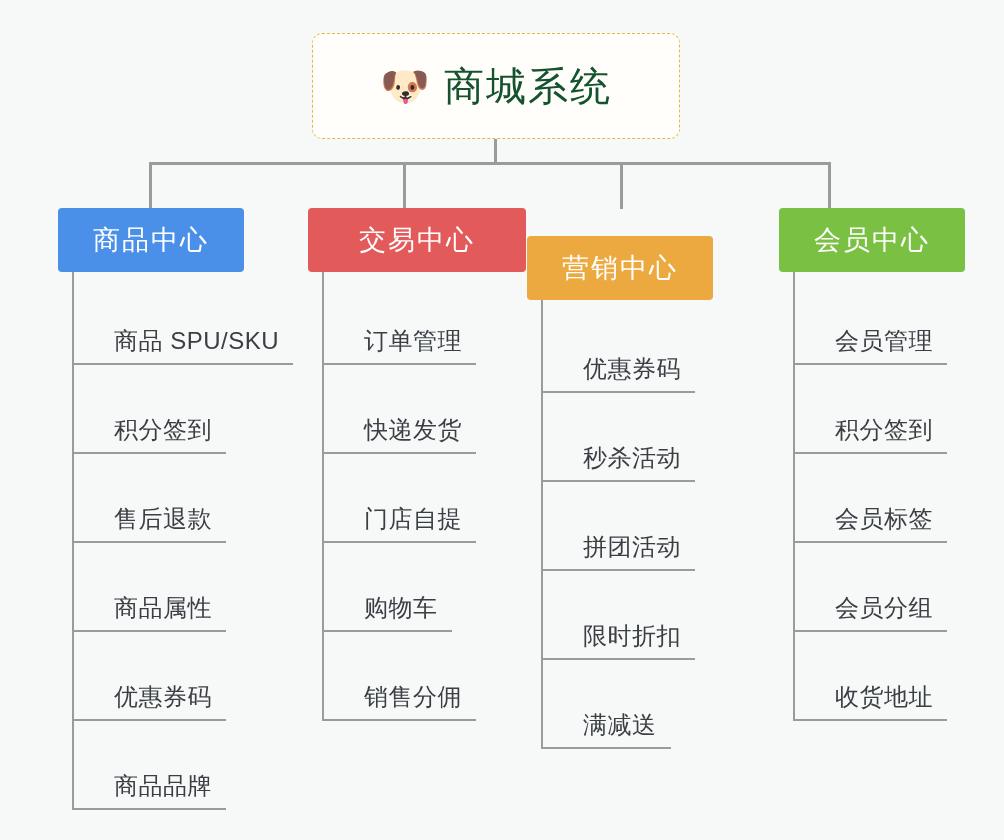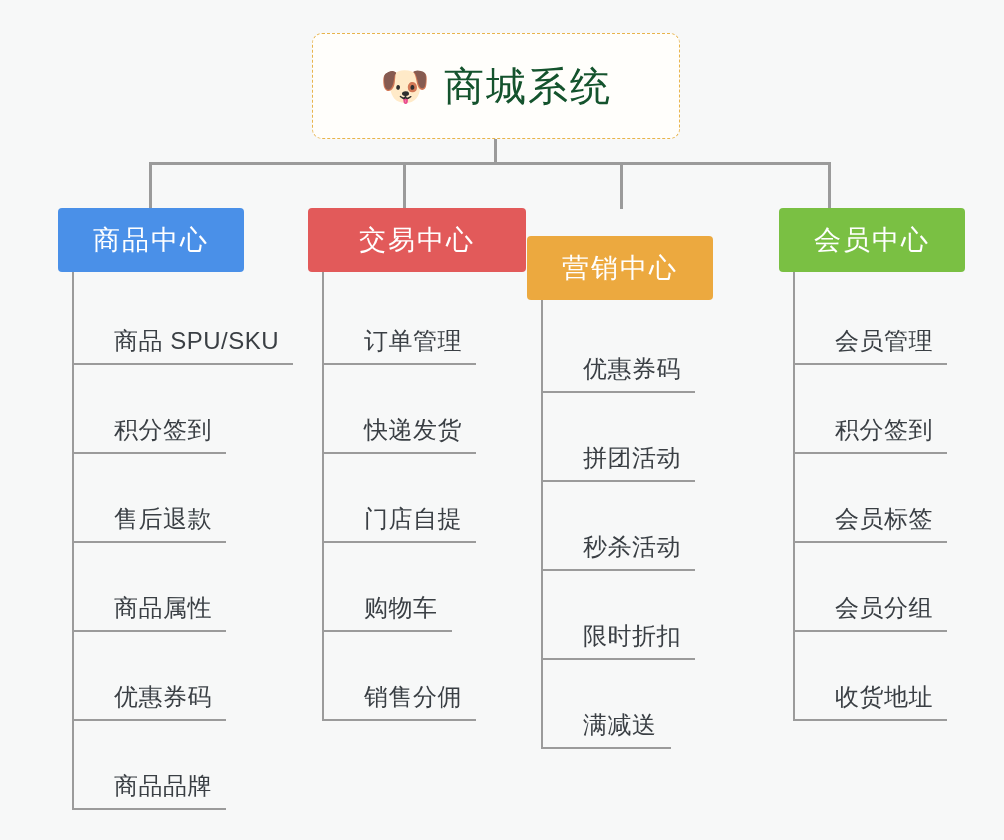--- a/index.html
+++ b/index.html
@@ -183,24 +183,24 @@
 
   <div class="column" style="left:527px;margin-top:28px;">
     <div class="cat-header" style="width: 186px; background: rgb(236, 169, 63);">
       <span>营销中心</span>
     </div>
     <div class="leaf-list">
       <div class="leaf-item">
           <span class="leaf-inner"><span class="leaf-label">优惠券码</span></span>
         </div>
       <div class="leaf-item">
+          <span class="leaf-inner"><span class="leaf-label">秒杀活动</span></span>
+        </div>
+      <div class="leaf-item">
           <span class="leaf-inner"><span class="leaf-label">拼团活动</span></span>
-        </div>
-      <div class="leaf-item">
-          <span class="leaf-inner"><span class="leaf-label">秒杀活动</span></span>
         </div>
       <div class="leaf-item">
           <span class="leaf-inner"><span class="leaf-label">限时折扣</span></span>
         </div>
       <div class="leaf-item">
           <span class="leaf-inner"><span class="leaf-label">满减送</span></span>
         </div>
     </div>
   </div>
 

